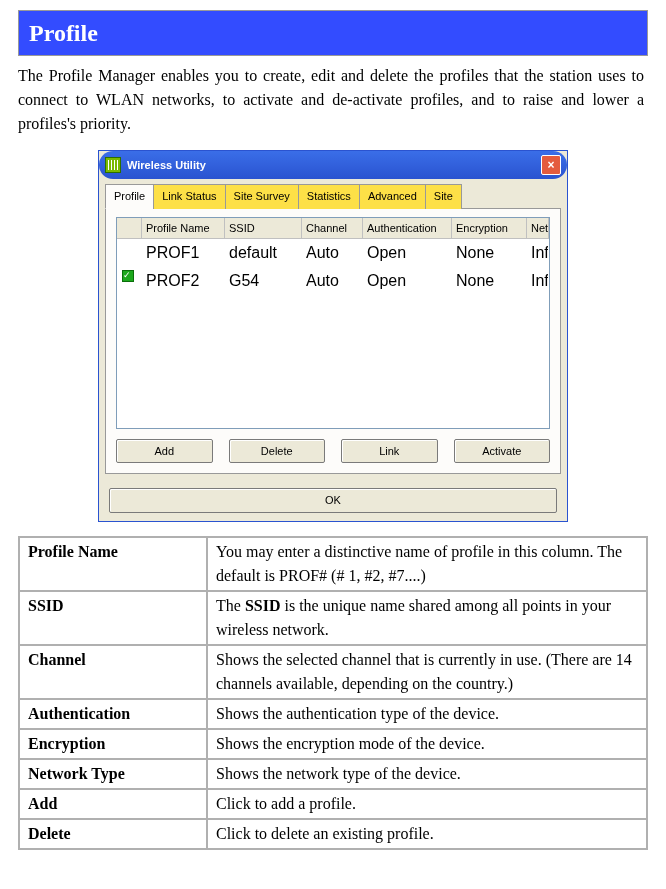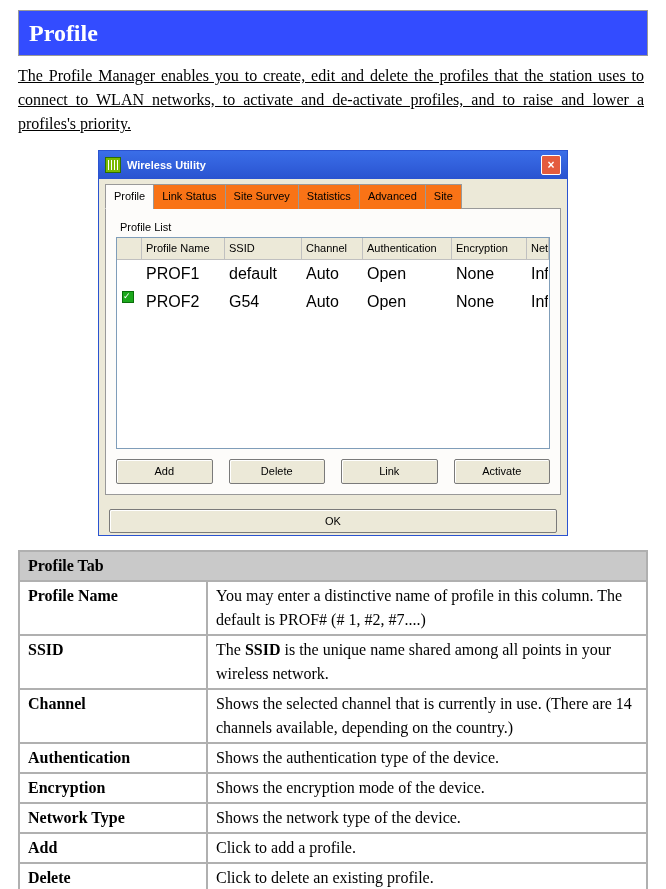--- a/index.html
+++ b/index.html
@@ -19,21 +19,20 @@
     background: #334cff;
     color: #fff;
     font-size: 24px;
     font-weight: bold;
     padding: 4px 10px;
     border: 1px solid #999;
   }
   .intro {
     margin: 8px 4px 14px 0;
     text-align: justify;
-    text-decoration: underline;
   }
 
   
   .shot-wrap { text-align: center; margin-bottom: 14px;}
   .shot {
     display: inline-block;
     border: 1px solid #2a53d0;
     width: 468px;
     text-align: left;
     font-family: Tahoma, Arial, sans-serif;
@@ -41,20 +40,21 @@
     background: #ece9d8;
   }
   .titlebar {
     background: linear-gradient(#3a6ee8,#2a53d0);
     color: #fff;
     padding: 4px 6px;
     display: flex;
     align-items: center;
     justify-content: space-between;
     font-weight: bold;
+    border-radius: 14px;
   }
   .title-left { display:flex; align-items:center; gap:6px;}
   .app-icon {
     width:14px;height:14px;background:#7ab900;border:1px solid #2c6f00;
     position:relative;
   }
   .app-icon::after{content:"";position:absolute;inset:2px;background:
     repeating-linear-gradient(90deg,#fff 0 1px,transparent 1px 3px);}
   .close-btn {
     width:18px;height:18px;background:#e45b3e;border:1px solid #fff;
@@ -62,21 +62,21 @@
     justify-content:center;font-weight:bold;font-size:12px;line-height:1;
     cursor:pointer;
   }
   .client {
     background:#ece9d8;
     padding:4px 6px 6px 6px;
   }
   .tabs { display:flex; border-bottom:1px solid #999;}
   .tab {
     padding:3px 8px;border:1px solid #999;border-bottom:none;
-    background:#f97316;margin-right:-1px;color:#000;cursor:pointer;
+    background:#fde047;margin-right:-1px;color:#000;cursor:pointer;
     position:relative;top:1px;
   }
   .tab.active { background:#fdfcfa;border-bottom:1px solid #fdfcfa;}
   .panel { border:1px solid #999;border-top:none;background:#fdfcfa;
     padding:8px 10px 10px 10px;}
   .fs-label{font-size:11px;margin:2px 0 2px 4px;}
   .listbox{
     border:1px solid #7f9db9;background:#fff;height:210px;overflow:hidden;
   }
   .lv-head,.lv-row{display:flex;}
@@ -95,21 +95,21 @@
   .chk{width:10px;height:10px;background:#1ca81c;border:1px solid #0a6e0a;
     margin:1px 0 0 1px;position:relative;}
   .chk::after{content:"✓";color:#fff;font-size:9px;position:absolute;
     left:0;top:-2px;}
   .btn-row{display:flex;gap:16px;margin-top:10px;}
   .winbtn{
     flex:1;text-align:center;padding:3px 0;border:1px solid #7a7a7a;
     background:#ece9d8;font-size:11px;cursor:pointer;
     box-shadow:inset 1px 1px 0 #fff;border-radius:2px;
   }
-  .btn-area{display:flex;justify-content:flex-end;padding:8px 10px 2px;align-items:center;}
+  .btn-area{display:flex;justify-content:flex-end;padding:8px 10px 8px;align-items:center;}
   .okbtn{width:86px;}
 
   
   .def-table {
     border:2px solid #b0b0b0;border-collapse:collapse;width:100%;
     font-size:16px;
   }
   .def-head td{
     background:#c9c9c9;font-weight:bold;padding:2px 8px;
     border:2px solid #b0b0b0;
@@ -141,21 +141,20 @@
       <div class="client">
         <div class="tabs">
           <div class="tab active">Profile</div>
           <div class="tab">Link Status</div>
           <div class="tab">Site Survey</div>
           <div class="tab">Statistics</div>
           <div class="tab">Advanced</div>
           <div class="tab">Site</div>
         </div>
         <div class="panel">
-          <div class="fs-label">Profile List</div>
           <div class="listbox">
             <div class="lv-head">
               <div class="cell w-chk"></div>
               <div class="cell w-pn">Profile Name</div>
               <div class="cell w-ss">SSID</div>
               <div class="cell w-ch">Channel</div>
               <div class="cell w-au">Authentication</div>
               <div class="cell w-en">Encryption</div>
               <div class="cell w-nt">Network Ty...</div>
             </div>
@@ -189,23 +188,20 @@
         </div>
       </div>
       <div class="btn-area">
         <div class="winbtn okbtn">OK</div>
       </div>
     </div>
   </div>
 
   <table class="def-table">
     <tbody>
-        <tr class="def-head">
-          <td colspan="2">Profile Tab</td>
-        </tr>
     <tr class="def-row">
       <td>Profile Name</td>
       <td>You may enter a distinctive name of profile in this column. The default is PROF# (# 1, #2, #7....)</td>
     </tr>
     <tr class="def-row">
       <td>SSID</td>
       <td>
         <span>The </span><b>SSID</b><span> is the unique name shared among all points in your wireless network.</span>
       </td>
     </tr>

